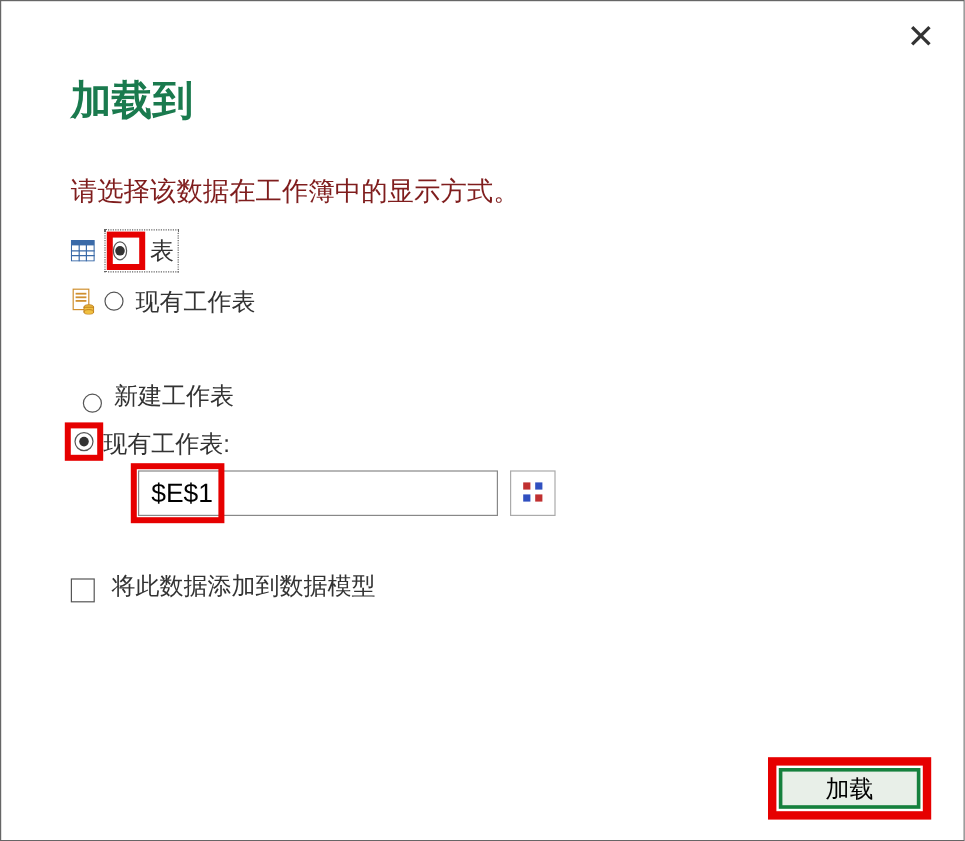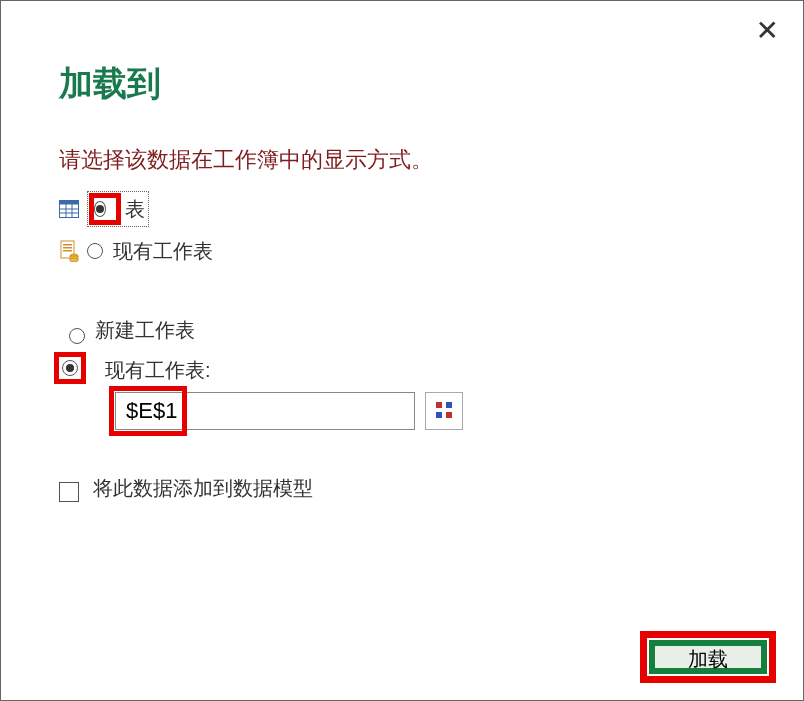--- a/index.html
+++ b/index.html
@@ -190,21 +190,21 @@
       left: -9px;
       top: -9px;
       right: -9px;
       bottom: -9px;
       border: 7px solid #e60000;
       pointer-events: none;
     }
     .btn {
       width: 118px;
       height: 34px;
-      border: 6px solid #15803d;
+      border: 3px solid #15803d;
       background: #f5f5f5;
       font-size: 20px;
       cursor: pointer;
       font-family: inherit;
     }
     .btn.primary {
       background: #e8efe8;
     }
   </style>
 </head>
@@ -257,21 +257,21 @@
 
       <div class="subrow">
         <span class="radio"></span>
         <span class="option-label">新建工作表</span>
       </div>
 
       <div class="subrow" style="margin-left:0">
         <span class="highlight-red radio-highlight2">
           <span class="radio selected" style="margin-right:0"></span>
         </span>
-        <span class="option-label" style="margin-left:19px">现有工作表:</span>
+        <span class="option-label" style="margin-left:0">现有工作表:</span>
       </div>
 
       <div class="suboption-indent">
         <div class="input-container">
           <input type="text" class="cell-input" value="$E$1" style="">
           <div class="input-highlight"></div>
         </div>
         <button class="range-picker-btn">
           <span>
             <svg width="18" height="18" viewBox="0 0 18 18">

